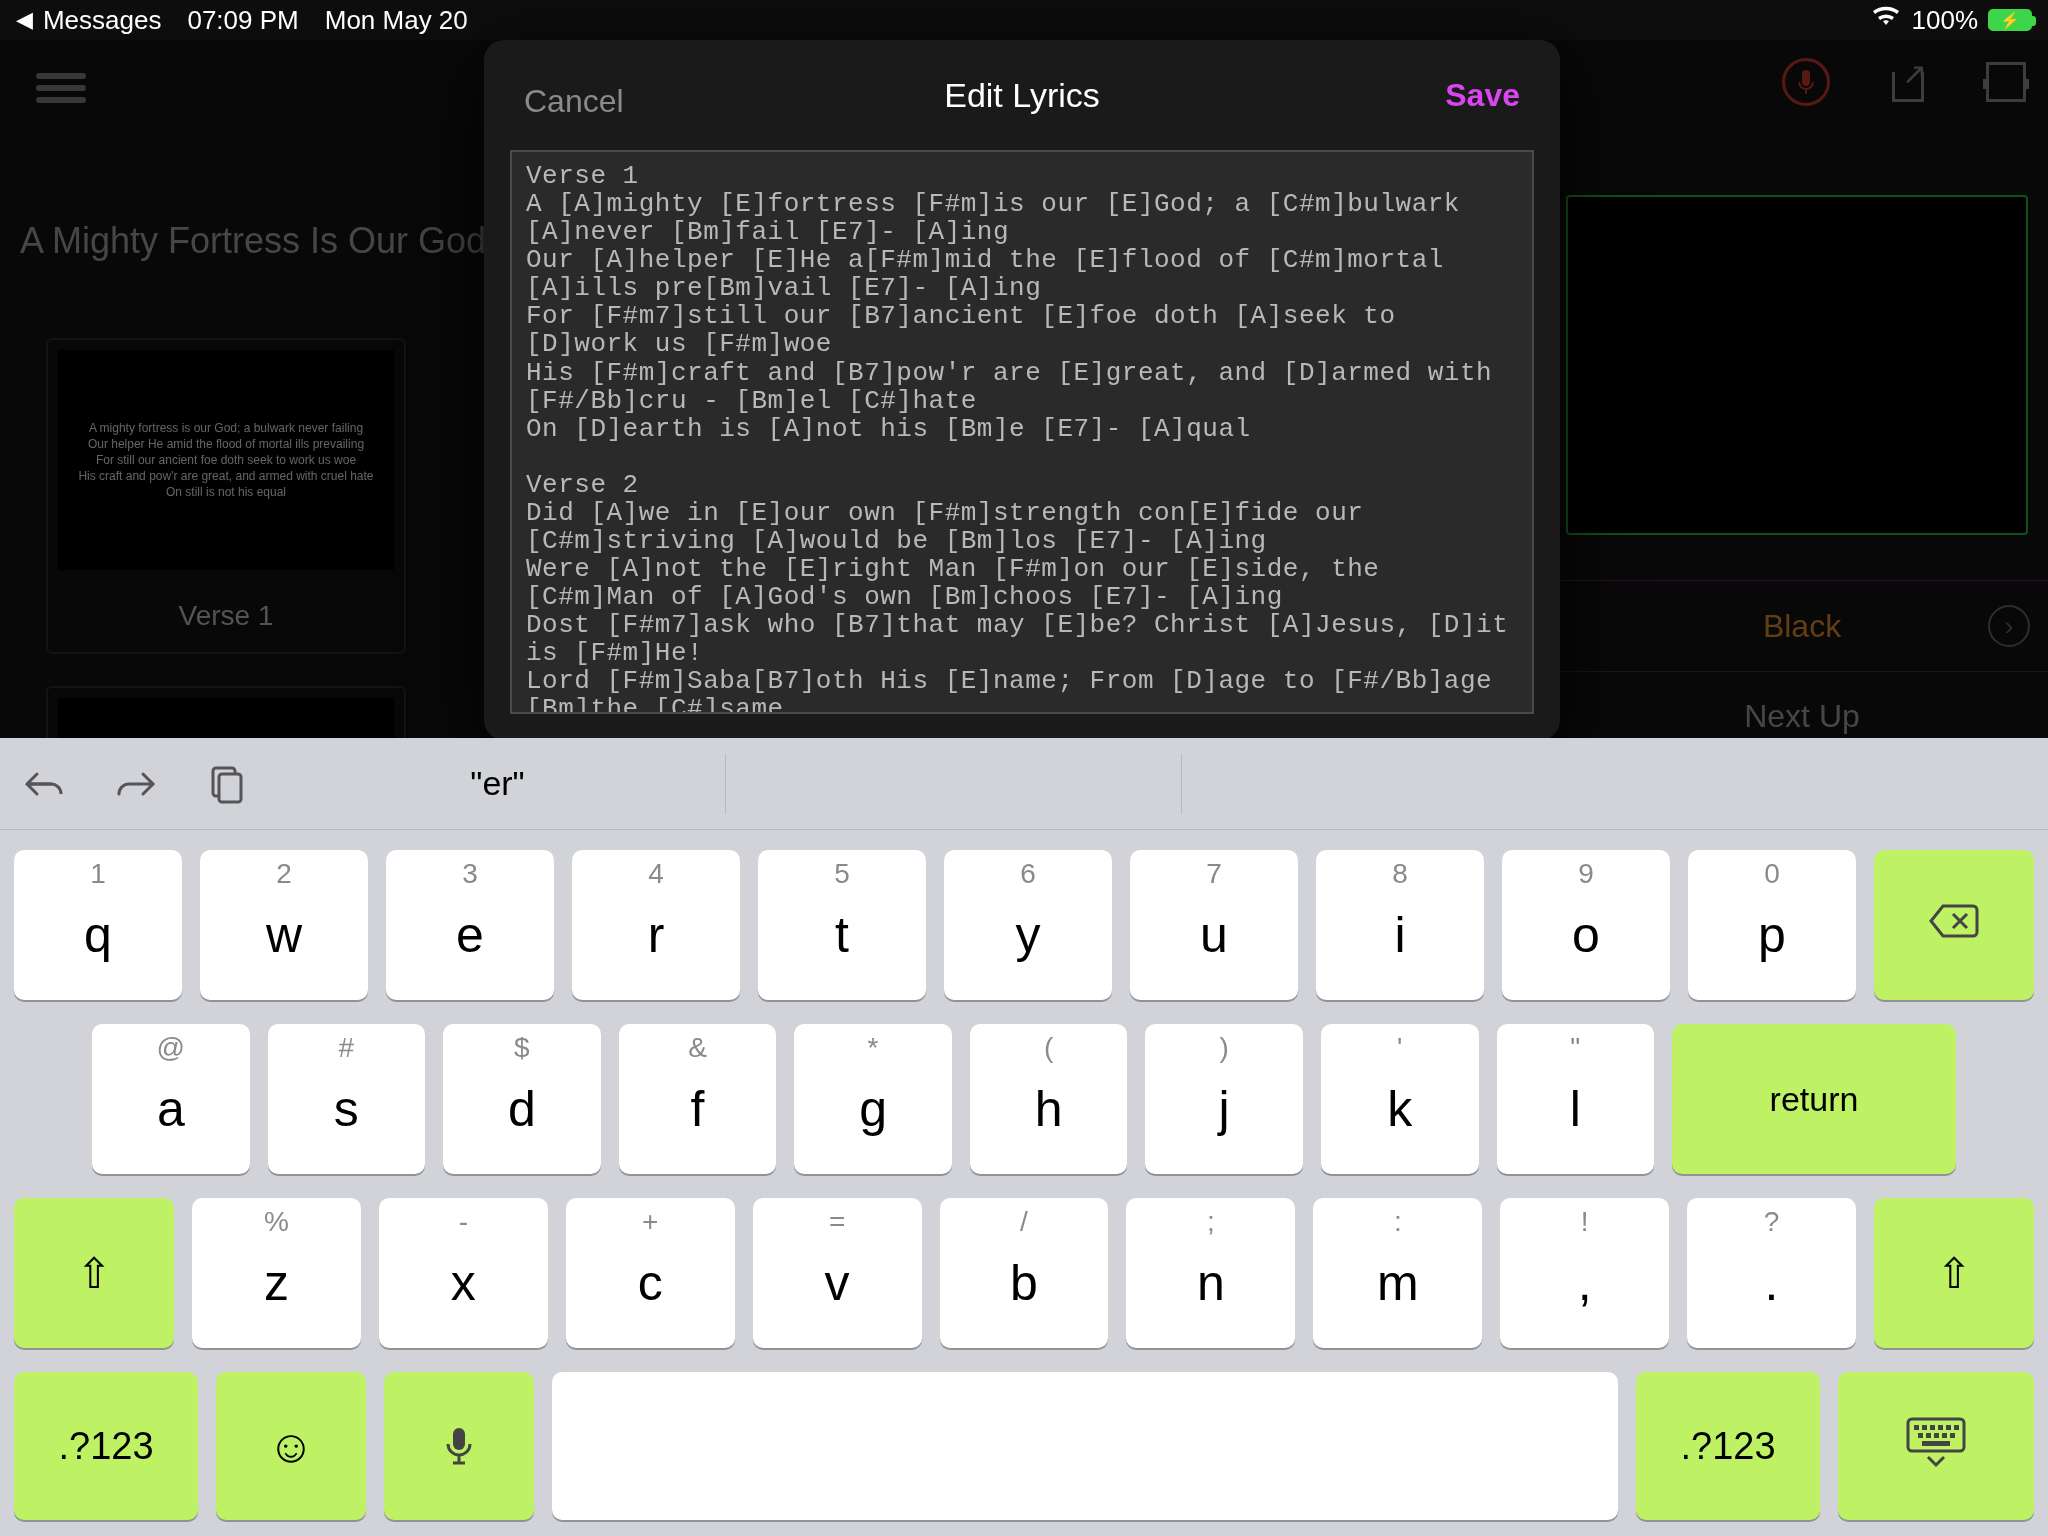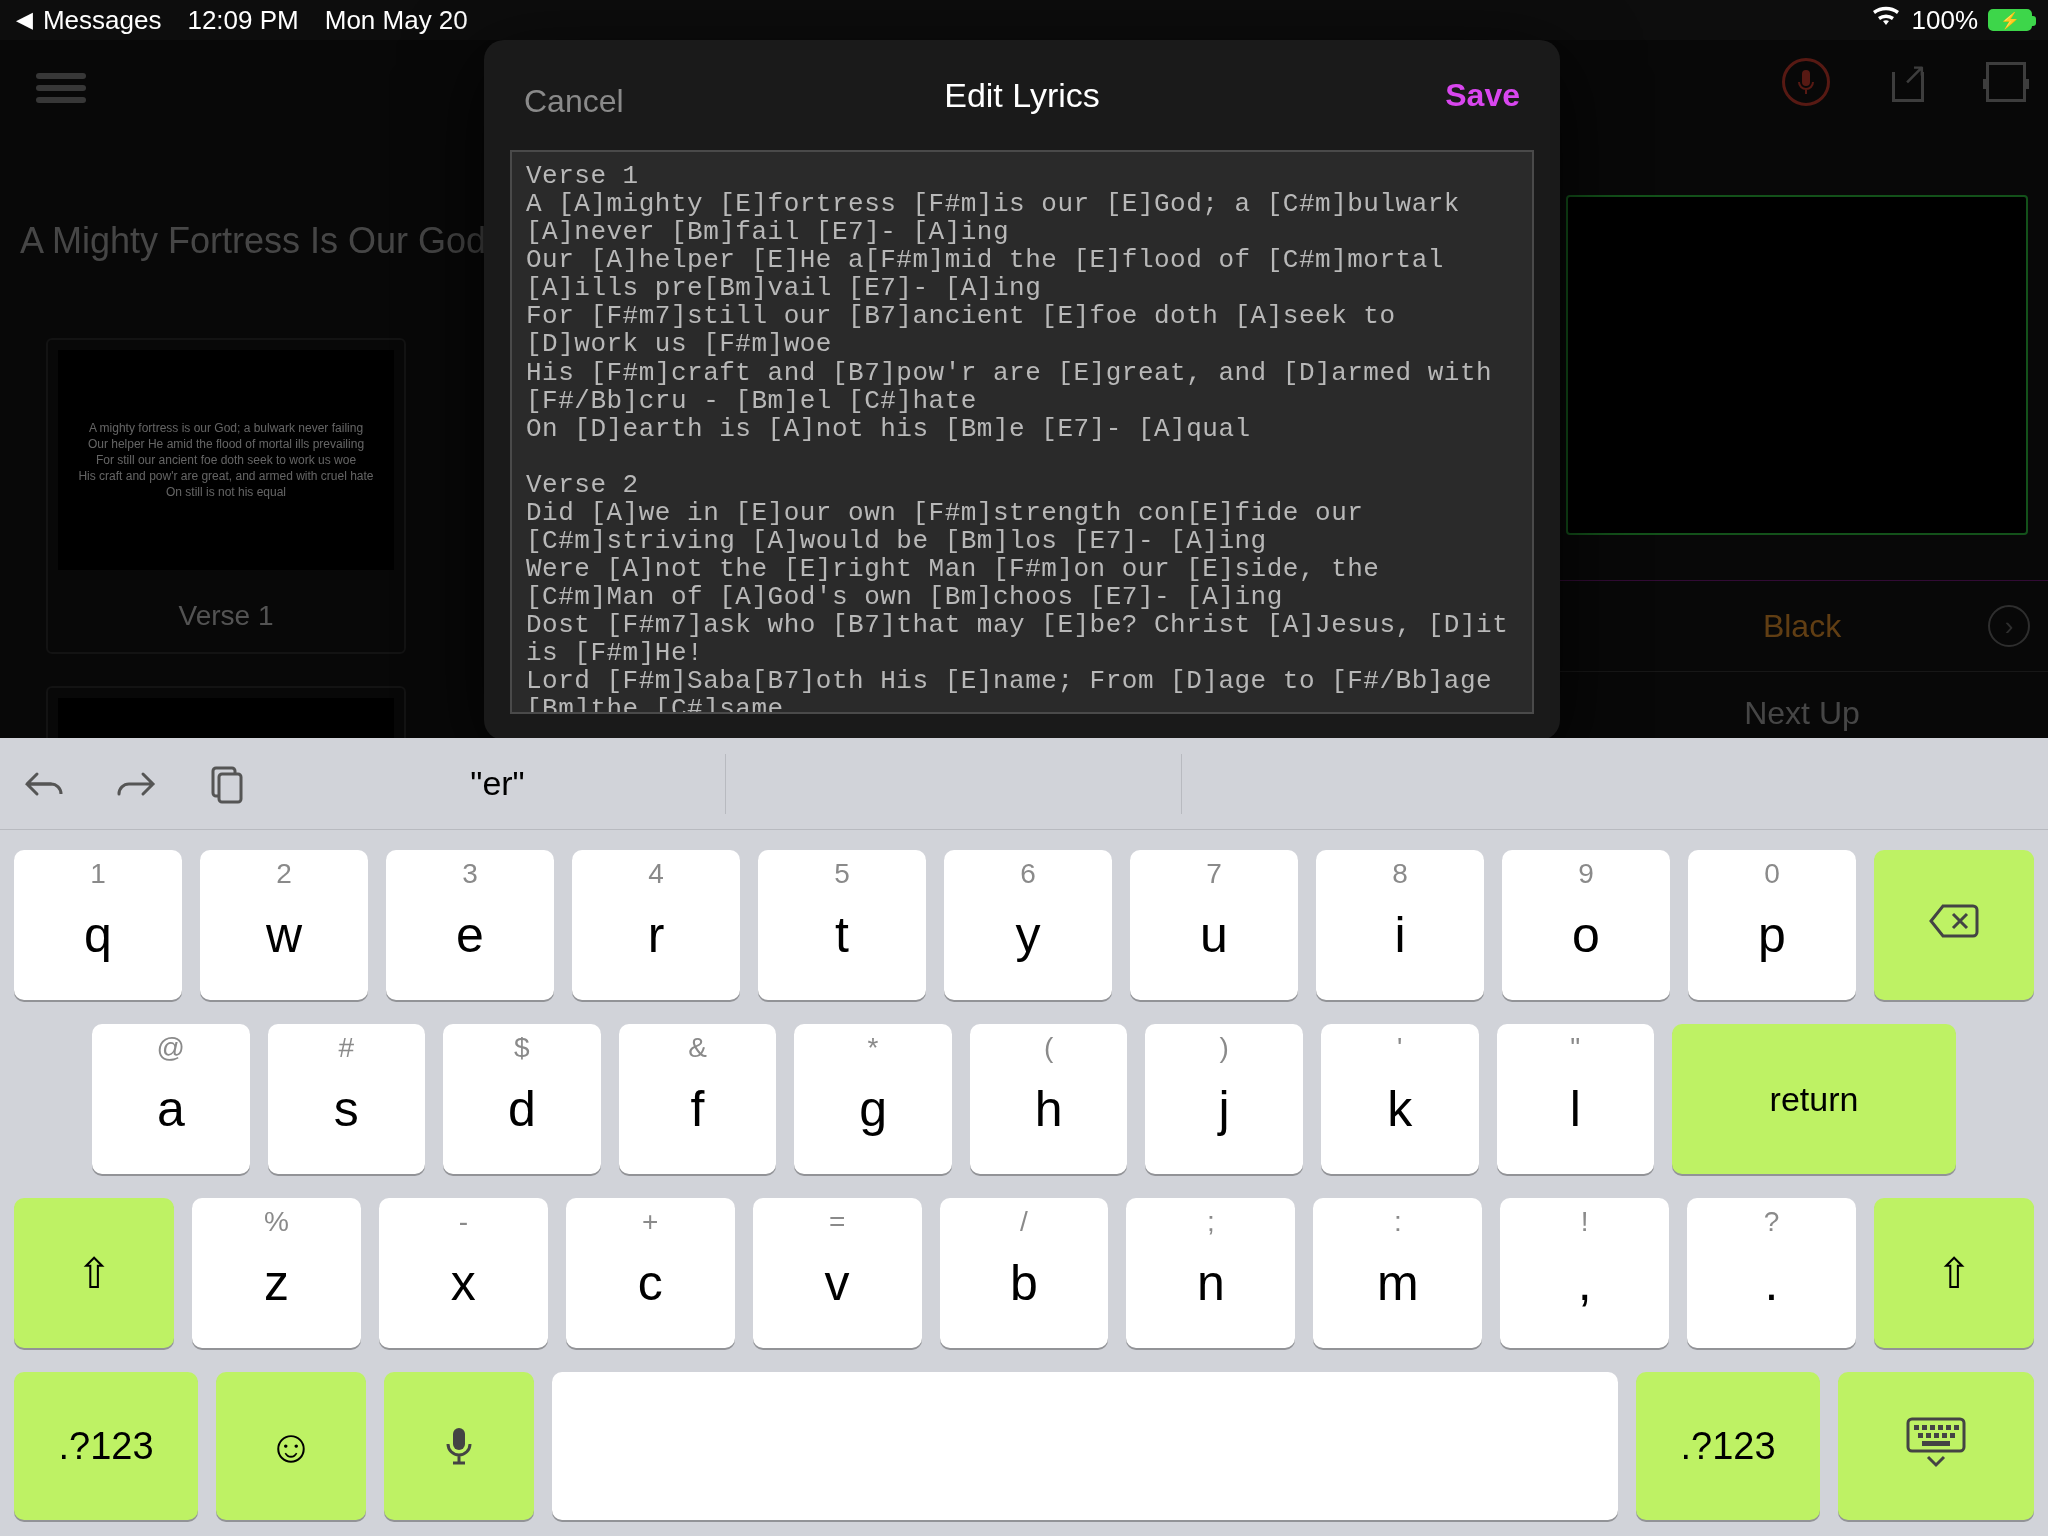--- a/index.html
+++ b/index.html
@@ -37,21 +37,21 @@
   .thumb-img { flex:1; margin:10px; background:#000; display:flex; flex-direction:column; align-items:center; justify-content:center; color:#ddd; font-size:12px; line-height:1.35; text-align:center; padding:0 8px; }
   .thumb-label { height:72px; display:flex; align-items:center; justify-content:center; color:#b8b8b8; font-size:28px; }
 
   .thumb2 { position:absolute; top:646px; left:46px; width:360px; height:90px; border:2px solid #2a2a2a; border-radius:6px 6px 0 0; border-bottom:none; }
   .thumb2-inner { margin:10px 10px 0 10px; height:80px; background:#000; }
 
   .right-panel { position:absolute; top:40px; right:0; width:492px; }
   .green-box { position:absolute; top:115px; right:20px; width:462px; height:340px; border:2px solid #2ab43b; border-radius:4px; background:#000; }
   .black-row { position:absolute; top:500px; right:0; width:492px; height:92px; border-top:1px solid #701a75; border-bottom:1px solid #333; display:flex; align-items:center; justify-content:center; color:#d88b2c; font-size:32px; }
   .black-row .chev { position:absolute; right:18px; width:42px; height:42px; border:2px solid #666; border-radius:50%; display:flex; align-items:center; justify-content:center; color:#666; font-size:26px; }
-  .nextup-row { position:absolute; top:592px; right:0; width:492px; height:90px; display:flex; align-items:center; justify-content:center; color:#9c9c9c; font-size:32px; border-bottom:7px solid #b91c1c; }
+  .nextup-row { position:absolute; top:592px; right:0; width:492px; height:90px; display:flex; align-items:center; justify-content:center; color:#9c9c9c; font-size:32px; border-bottom:1px solid #b91c1c; }
   .blue-box { position:absolute; top:706px; right:74px; width:406px; height:30px; border:2px solid #2a7fb8; border-radius:4px 4px 0 0; border-bottom:none; }
 
   
   .modal { position:absolute; top:40px; left:484px; width:1076px; height:700px; background:#1a1a1a; border-radius:20px; box-shadow:0 20px 80px rgba(0,0,0,0.8); display:flex; flex-direction:column; overflow:hidden; }
   .modal-header { height:110px; display:flex; align-items:center; padding:0 40px; position:relative; }
   .modal-cancel { color:#8a8a8a; font-size:32px; font-weight:400; cursor:pointer;margin-top:12px; }
   .modal-title { position:absolute; left:50%; transform:translateX(-50%); color:#fff; font-size:34px; font-weight:400; }
   .modal-save { margin-left:auto; color:#d946ef; font-size:32px; font-weight:700; cursor:pointer; }
   .modal-body { flex:1; margin:0 26px 26px 26px; border:2px solid #4a4a4a; background:#2a2a2a; color:#b8b8b8; font-family:"Menlo","Courier New",monospace; font-size:26px; line-height:1.08; padding:10px 14px; white-space:pre-wrap; overflow:hidden; letter-spacing:0.5px; }
 
@@ -87,21 +87,21 @@
   .kbhide-icon svg { width:64px; height:54px; }
 </style>
 </head>
 <body>
 
 <div class="status-bar">
   <div class="status-left">
     <span class="tri">◀</span>
     <span>Messages</span>
     <span style="width:6px"></span>
-    <span>12:09 PM</span>
+    <span>07:09 PM</span>
     <span style="width:6px"></span>
     <span>Mon May 20</span>
   </div>
   <div class="status-right">
     <span>
       <svg width="32" height="24" viewBox="0 0 32 24">
           <path d="M16 20 l3 -4 a6 6 0 0 0 -6 0 z M8 12 a14 14 0 0 1 16 0 l-2 3 a10 10 0 0 0 -12 0 z M3 6 a22 22 0 0 1 26 0 l-2 3 a18 18 0 0 0 -22 0 z" fill="#fff"></path>
         </svg>
     </span>
     <span>100%</span>

